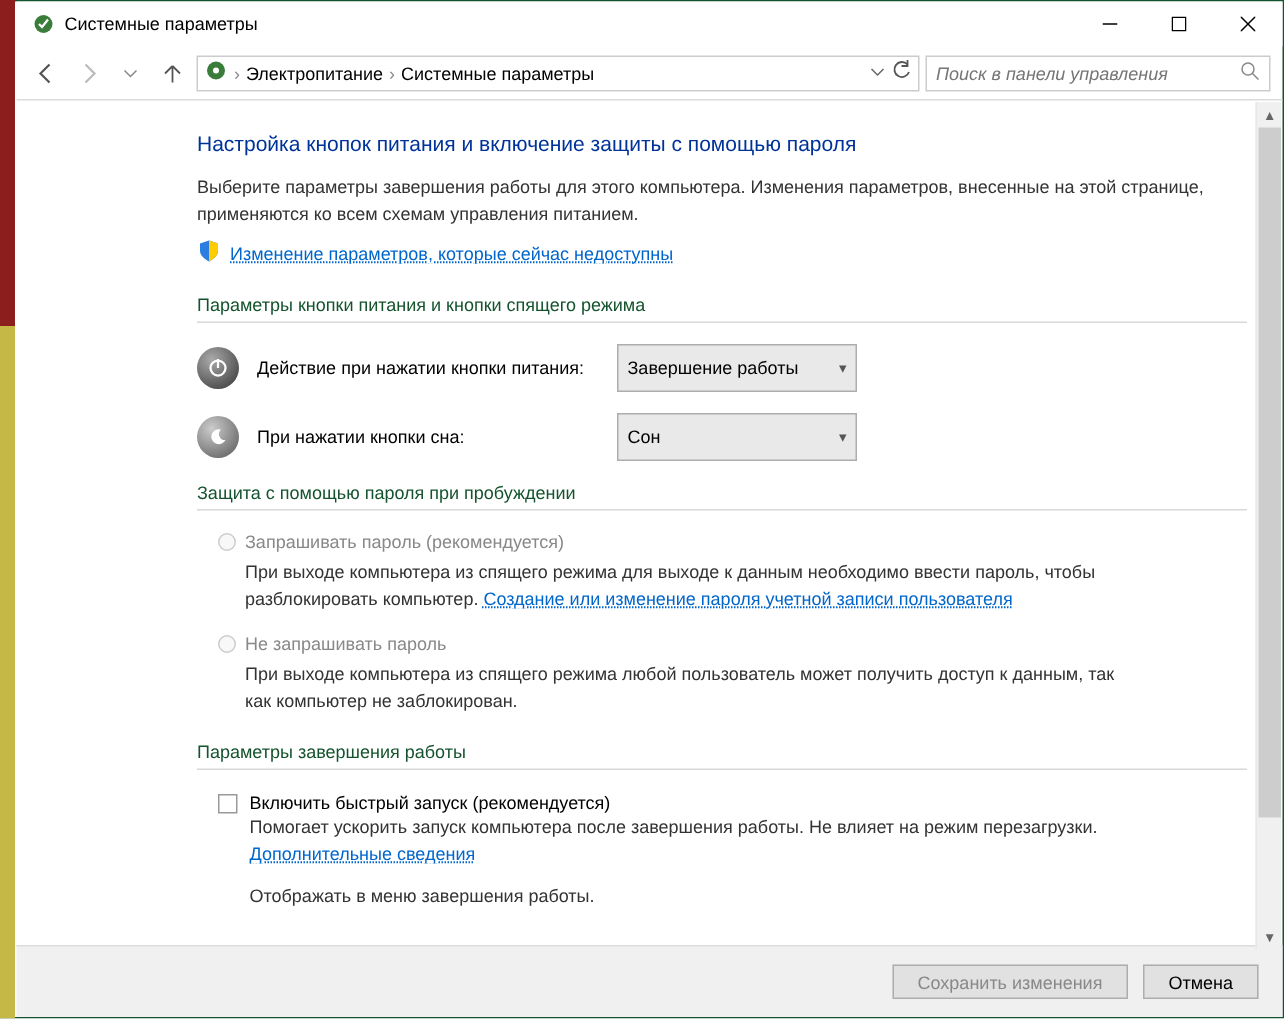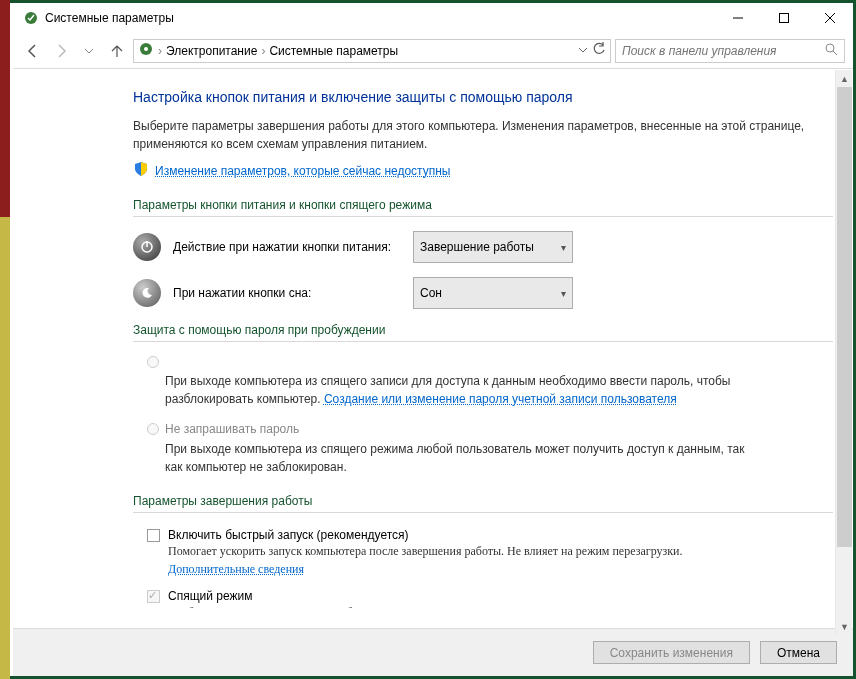--- a/index.html
+++ b/index.html
@@ -1,17 +1,17 @@
 <!DOCTYPE html>
 <html><head>
 <meta charset="utf-8">
 <style>
   * { box-sizing: border-box; margin: 0; padding: 0; }
   body { font-family: "Segoe UI", Tahoma, sans-serif; font-size: 12px; color: #000; background: #fff; width: 856px; height: 679px; overflow: hidden; position: relative; }
-  .window { width: 856px; height: 679px; border: 3px solid #14532d; background: #fff; display: flex; flex-direction: column; position: relative; }
+  .window { width: 856px; height: 679px; border: 1px solid #14532d; background: #fff; display: flex; flex-direction: column; position: relative; }
   
   .left-sliver { position: absolute; left: 0; top: 0; width: 10px; height: 679px; background: linear-gradient(to bottom, #8c1e1e 0%, #8c1e1e 32%, #c5b846 32%, #c5b846 100%); z-index: 5; }
   
   .titlebar { height: 30px; display: flex; align-items: center; justify-content: space-between; padding-left: 10px; background: #fff; border-bottom: none; margin-left: 10px; }
   .titlebar-left { display: flex; align-items: center; gap: 6px; }
   .title-icon { width: 16px; height: 16px; }
   .title-text { font-size: 12px; }
   .winbtns { display: flex; }
   .winbtn { width: 46px; height: 30px; display: flex; align-items: center; justify-content: center; background: transparent; border: none; }
   
@@ -43,21 +43,21 @@
   .radio.disabled { border-color: #ccc; }
   .rlabel { font-size: 12px; color: #888; }
   .rdesc { font-size: 12px; color: #333; margin-left: 18px; line-height: 1.5; max-width: 600px; }
   .check-block { margin-left: 14px; margin-bottom: 10px; }
   .check-row { display: flex; align-items: center; gap: 8px; }
   .checkbox { width: 13px; height: 13px; border: 1px solid #999; background: #fff; flex-shrink: 0; margin-top: 2px; position: relative; }
   .checkbox.checked::after { content: "✓"; position: absolute; top: -2px; left: 0; font-size: 11px; color: #0066cc; }
   .checkbox.disabled { border-color: #ccc; background: #f6f6f6; }
   .checkbox.disabled.checked::after { color: #aaa; }
   .clabel { font-size: 12px; }
-  .cdesc { font-size: 12px; color: #333; margin-left: 21px; line-height: 1.5; max-width: 580px; font-family: Liberation Serif, serif; }
+  .cdesc { font-size: 12px; color: #333; margin-left: 21px; line-height: 1.5; max-width: 580px; }
   .footer { height: 48px; border-top: 1px solid #dcdcdc; background: #f0f0f0; display: flex; align-items: center; justify-content: flex-end; padding-right: 16px; gap: 10px; margin-left: 10px; margin-top: 20px; }
   .btn { height: 23px; padding: 0 16px; border: 1px solid #adadad; background: #e1e1e1; font-size: 12px; display: flex; align-items: center; }
   .btn.disabled { color: #888; }
   
   .anno { position: absolute; pointer-events: none; }
   
   .scrollbar { position: absolute; right: 1px; top: 67px; width: 17px; height: 565px; background: #f0f0f0; border-left: 1px solid #e8e8e8; }
   .sb-btn { width: 17px; height: 17px; display: flex; align-items: center; justify-content: center; color: #666; font-size: 9px; }
   .sb-thumb { width: 15px; height: 460px; margin: 0 1px; background: #cdcdcd; }
 </style>
@@ -185,23 +185,24 @@
         <div class="row-select">
           <span>Сон</span>
           <span class="chev">▾</span>
         </div>
       </div>
 
       <div class="section-hdr">Защита с помощью пароля при пробуждении</div>
       <div class="radio-block">
         <div class="radio-row">
           <div class="radio disabled"></div>
+          <span class="rlabel">Запрашивать пароль (рекомендуется)</span>
         </div>
         <div class="rdesc">
-          <span>При выходе компьютера из спящего записи для доступа к данным необходимо ввести пароль, чтобы разблокировать компьютер. </span><span class="link">Создание или изменение пароля учетной записи пользователя</span>
+          <span>При выходе компьютера из спящего режима для выходе к данным необходимо ввести пароль, чтобы разблокировать компьютер. </span><span class="link">Создание или изменение пароля учетной записи пользователя</span>
         </div>
       </div>
       <div class="radio-block">
         <div class="radio-row">
           <div class="radio disabled"></div>
           <span class="rlabel">Не запрашивать пароль</span>
         </div>
         <div class="rdesc">При выходе компьютера из спящего режима любой пользователь может получить доступ к данным, так как компьютер не заблокирован.</div>
       </div>
 
@@ -209,24 +210,20 @@
       <div class="check-block">
         <div class="check-row">
           <div class="checkbox"></div>
           <span class="clabel">Включить быстрый запуск (рекомендуется)</span>
         </div>
         <div class="cdesc">
           <span>Помогает ускорить запуск компьютера после завершения работы. Не влияет на режим перезагрузки. </span><span class="link">Дополнительные сведения</span>
         </div>
       </div>
       <div class="check-block">
-        <div class="check-row">
-          <div class="checkbox disabled checked"></div>
-          <span class="clabel">Спящий режим</span>
-        </div>
         <div class="cdesc">Отображать в меню завершения работы.</div>
       </div>
       <div class="check-block">
         <div class="check-row">
           <div class="checkbox disabled"></div>
           <span class="clabel">Режим гибернации</span>
         </div>
       </div>
     </div>
   </div>

